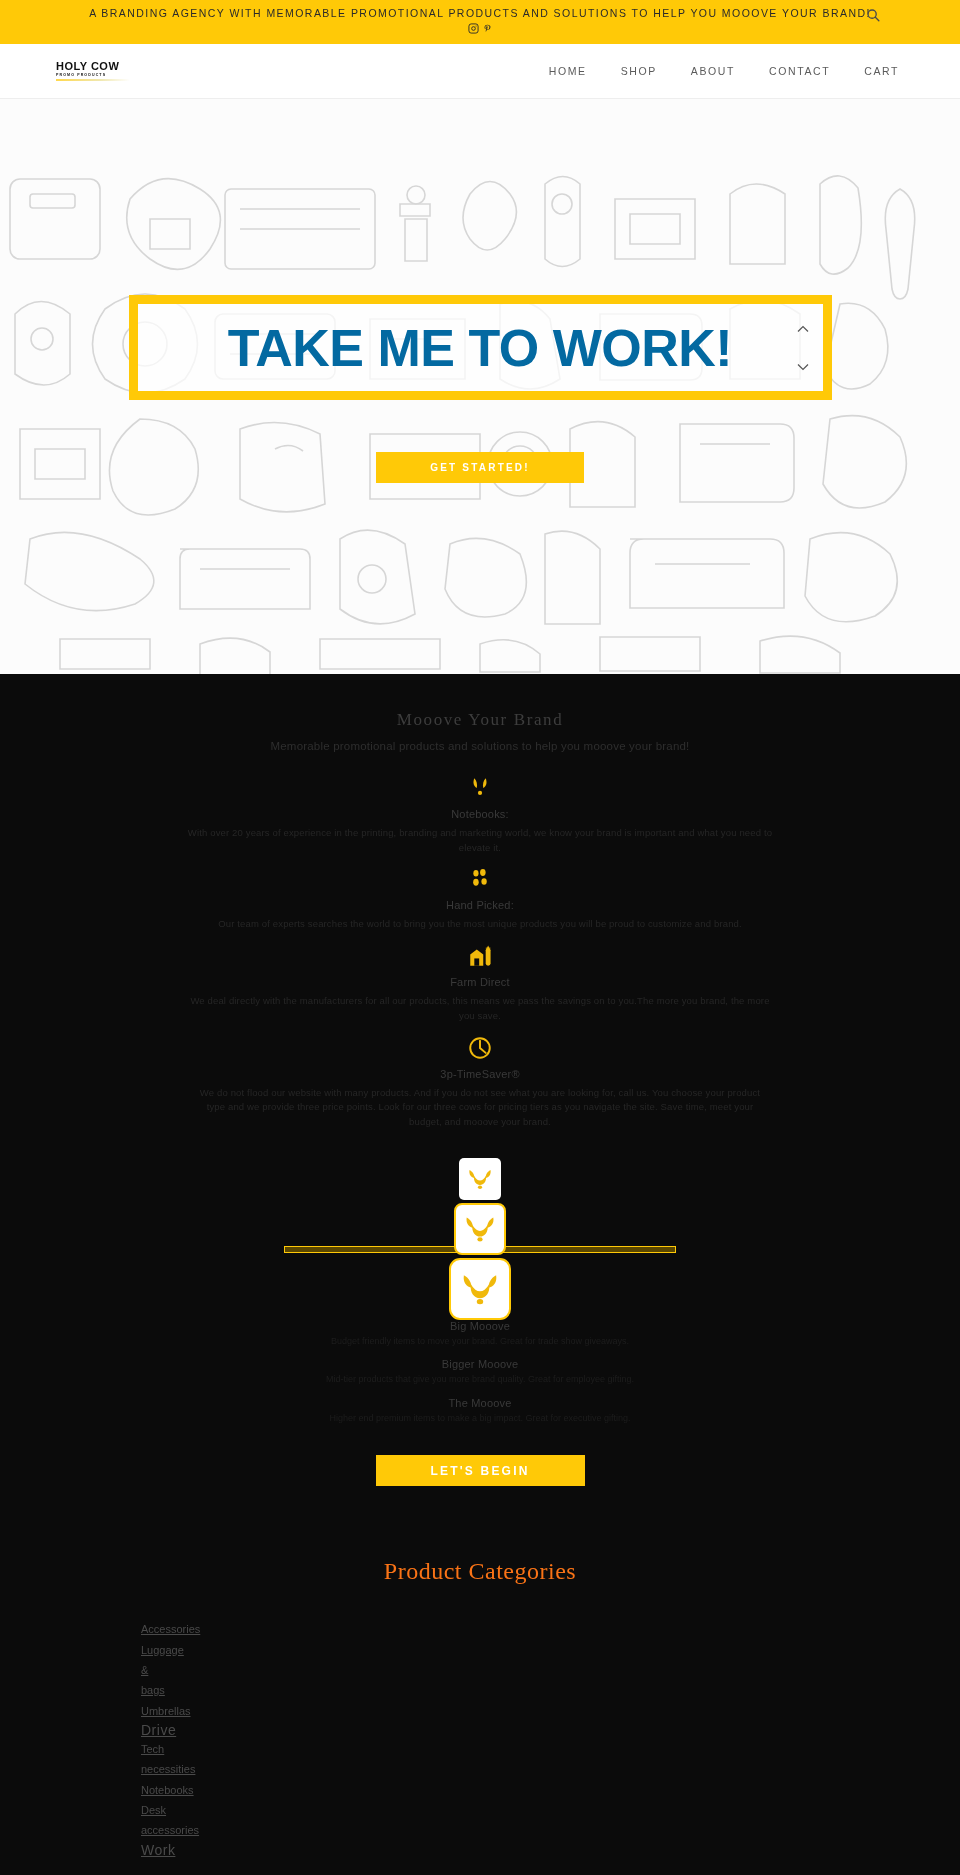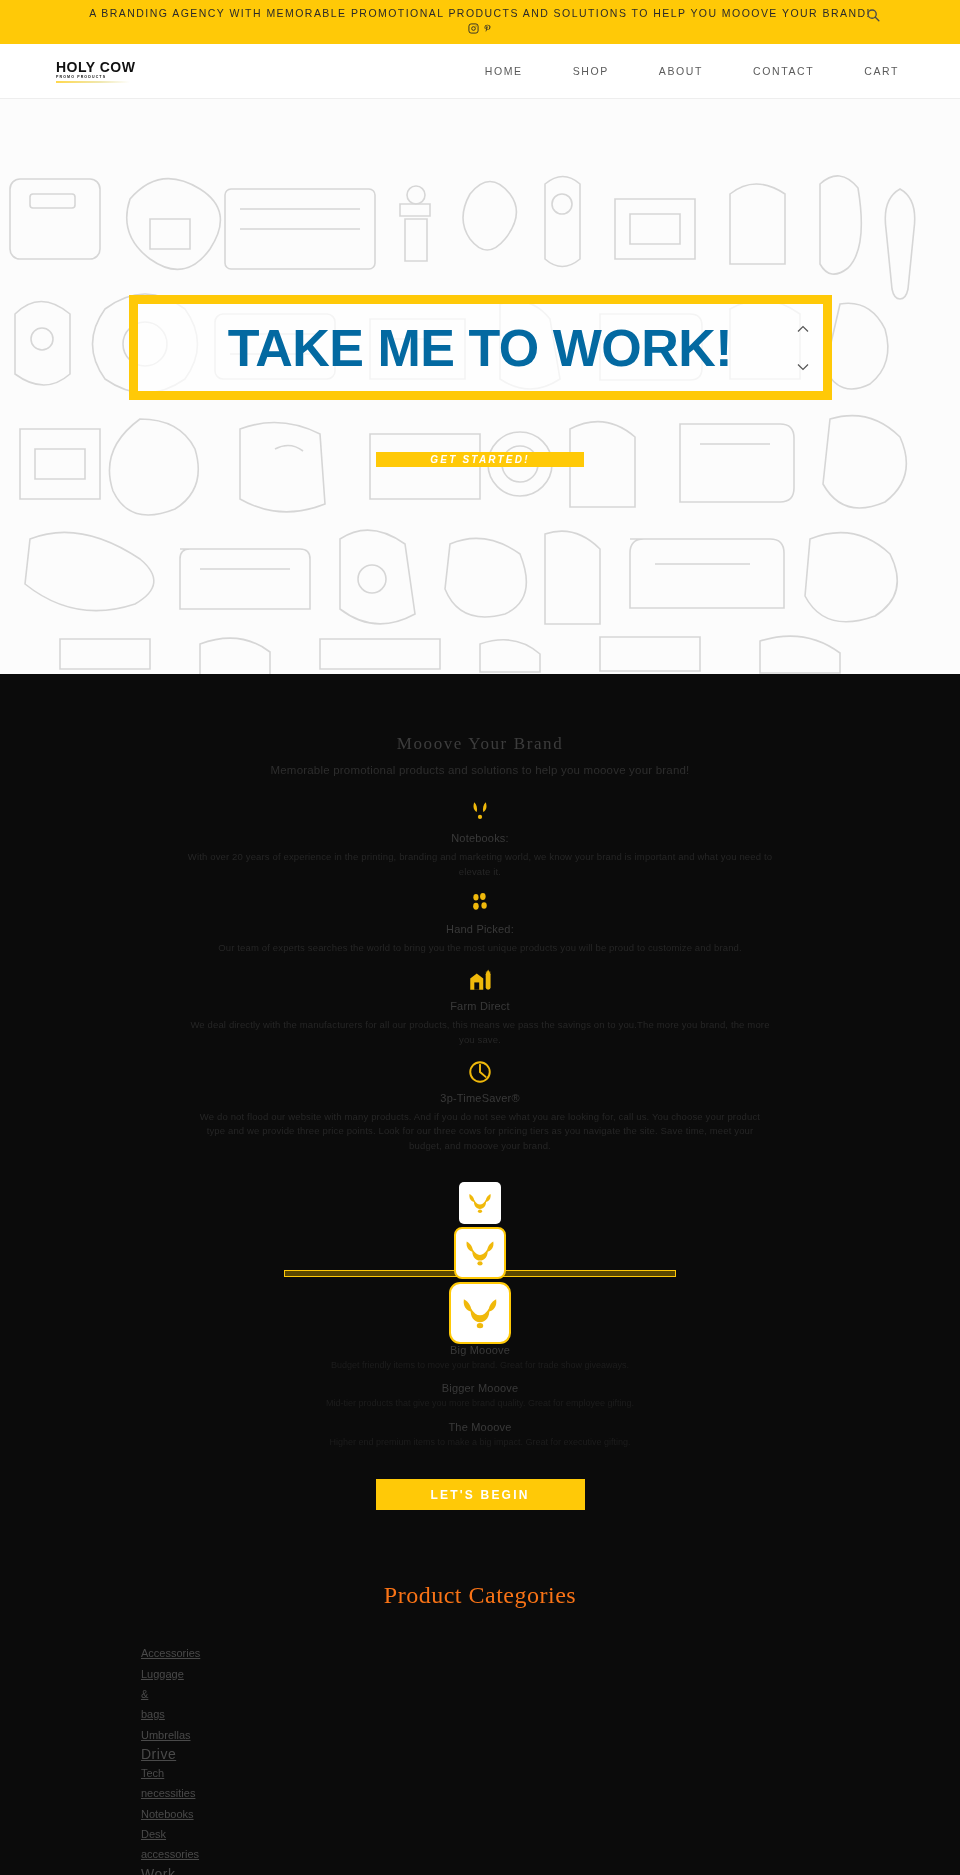--- a/index.html
+++ b/index.html
@@ -51,21 +51,21 @@
     height:55px;
     background:#fff;
     display:flex;
     align-items:center;
     justify-content:space-between;
     padding:0 44px 0 56px;
     border-bottom:1px solid #eee;
   }
   .logo { display:flex; flex-direction:column; align-items:flex-start; }
   .logo-main {
-    font-size:14px;
+    font-size:11px;
     font-weight:bold;
     letter-spacing:0.5px;
     color:#111;
     line-height:1;
     display:flex;
     align-items:center;
     gap:2px;
   }
   .logo-sub {
     font-size:3.6px;
@@ -74,21 +74,21 @@
     font-weight:bold;
     margin-top:1px;
     transform:scaleY(0.9);
   }
   .logo-underline {
     margin-top:2px;
     width:74px;
     height:2px;
     background:linear-gradient(90deg,#FFD84D,#F0E8B0 60%,#fff);
   }
-  .nav { display:flex; align-items:center; gap:16px; }
+  .nav { display:flex; align-items:center; gap:0; }
   .nav a {
     font-size:10.5px;
     letter-spacing:1.6px;
     color:#5b5b5b;
     text-decoration:none;
     padding:0 17px;
     white-space:nowrap;
   }
 
   
@@ -139,34 +139,33 @@
     width:16px; height:12px;
     display:flex; align-items:center; justify-content:center;
     cursor:pointer;
   }
   .hero-btn {
     margin-top:52px;
     background:#FFC907;
     color:#fff;
     border:none;
     width:208px;
-    height:15px;
+    height:31px;
     font-size:10px;
     letter-spacing:2.2px;
     font-weight:bold;
     font-family:"Liberation Sans", sans-serif;
     cursor:pointer;
-    font-style:italic;
   }
 
   
   .dark {
     background:#0b0b0b;
     color:#cfcfcf;
-    padding:60px 0 0 0;
+    padding:36px 0 0 0;
     text-align:center;
   }
   .dark-h1 {
     font-family:"Liberation Serif", serif;
     font-size:17px;
     letter-spacing:1.6px;
     color:#3d3d3d;
     font-weight:normal;
     margin-bottom:10px;
   }

